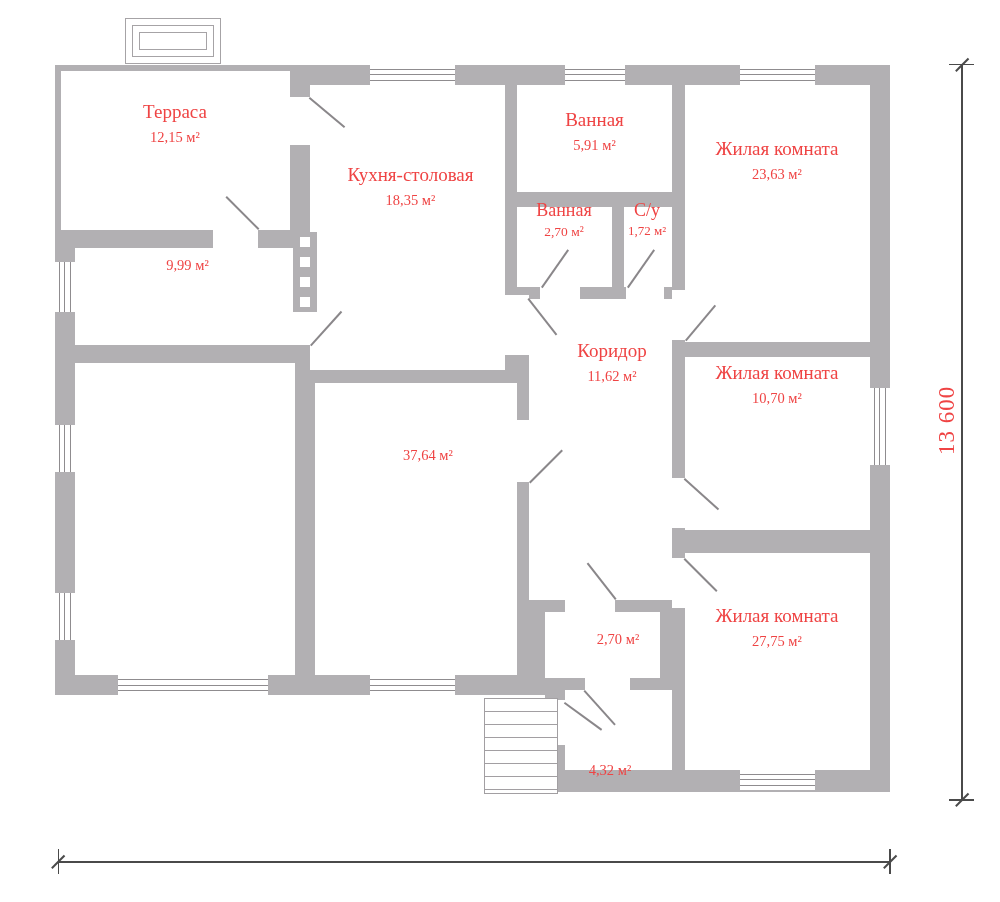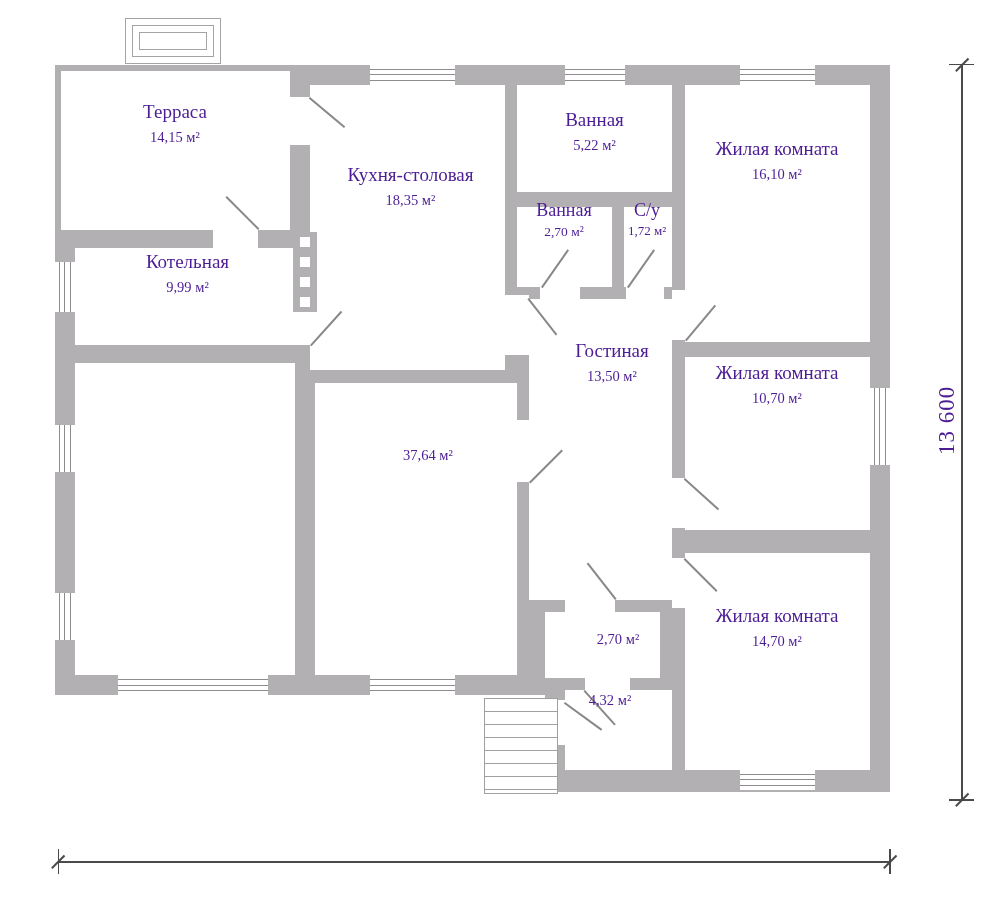--- a/index.html
+++ b/index.html
@@ -1,17 +1,17 @@
 <!DOCTYPE html>
 <html><head>
 <meta charset="utf-8">
 <style>
   html,body{margin:0;padding:0;background:#fff;}
   #plan{position:relative;width:1000px;height:902px;background:#fff;overflow:hidden;
-        font-family:"Liberation Serif","DejaVu Serif",serif;color:#4c1d95;}
+        font-family:"Liberation Serif","DejaVu Serif",serif;color:#ef4444;}
   .g{position:absolute;background:#b2b0b3;}
   .room{position:absolute;background:#fff;}
   .win-h{position:absolute;background:linear-gradient(to bottom,#fff 0 4px,#8f8c8f 4px 5px,#fff 5px 9.5px,#8f8c8f 9.5px 10.5px,#fff 10.5px 15px,#8f8c8f 15px 16px,#fff 16px 20px);}
   .win-v{position:absolute;background:linear-gradient(to right,#fff 0 4px,#8f8c8f 4px 5px,#fff 5px 9.5px,#8f8c8f 9.5px 10.5px,#fff 10.5px 15px,#8f8c8f 15px 16px,#fff 16px 20px);}
   .gap{position:absolute;background:#fff;}
   .leaf{position:absolute;width:46px;height:2px;background:#8a878a;transform-origin:0 0;}
   .label{position:absolute;text-align:center;line-height:1.15;}
   .rname{font-size:19px;white-space:nowrap;}
   .rarea{font-size:14.5px;margin-top:6px;white-space:nowrap;}
   .dimline{position:absolute;background:#4a4a4a;}
@@ -92,65 +92,64 @@
   <div class="stepframe" style="left:125px;top:18px;width:94px;height:44px;">
     <div class="stepframe" style="left:6px;top:6px;right:6px;bottom:6px;">
       <div class="stepframe" style="left:6px;top:6px;right:6px;bottom:6px;"></div>
     </div>
   </div>
 
   <div class="steps" style="left:484px;top:698px;width:72px;height:94px;"></div>
 
   <div class="label" style="left:90px;top:101px;width:170px;">
     <div class="rname">Терраса</div>
-    <div class="rarea">14,15 м²</div>
+    <div class="rarea">12,15 м²</div>
   </div>
   <div class="label" style="left:318px;top:164px;width:185px;">
     <div class="rname">Кухня-столовая</div>
     <div class="rarea">18,35 м²</div>
   </div>
   <div class="label" style="left:527px;top:109px;width:135px;">
     <div class="rname">Ванная</div>
-    <div class="rarea">5,22 м²</div>
+    <div class="rarea">5,91 м²</div>
   </div>
   <div class="label" style="left:692px;top:138px;width:170px;">
     <div class="rname">Жилая комната</div>
-    <div class="rarea">16,10 м²</div>
+    <div class="rarea">23,63 м²</div>
   </div>
   <div class="label" style="left:510px;top:200px;width:108px;">
     <div class="rname" style="font-size:18px;">Ванная</div>
     <div class="rarea" style="margin-top:3px;font-size:13.5px;">2,70 м²</div>
   </div>
   <div class="label" style="left:616px;top:200px;width:62px;">
     <div class="rname" style="font-size:18px;">С/у</div>
     <div class="rarea" style="margin-top:3px;font-size:13px;">1,72 м²</div>
   </div>
   <div class="label" style="left:100px;top:251px;width:175px;">
-    <div class="rname">Котельная</div>
     <div class="rarea">9,99 м²</div>
   </div>
   <div class="label" style="left:543px;top:340px;width:138px;">
-    <div class="rname">Гостиная</div>
-    <div class="rarea">13,50 м²</div>
+    <div class="rname">Коридор</div>
+    <div class="rarea">11,62 м²</div>
   </div>
   <div class="label" style="left:692px;top:362px;width:170px;">
     <div class="rname">Жилая комната</div>
     <div class="rarea">10,70 м²</div>
   </div>
   <div class="label" style="left:338px;top:441px;width:180px;">
     <div class="rarea">37,64 м²</div>
   </div>
   <div class="label" style="left:568px;top:631px;width:100px;">
     <div class="rarea" style="margin-top:0;">2,70 м²</div>
   </div>
   <div class="label" style="left:692px;top:605px;width:170px;">
     <div class="rname">Жилая комната</div>
-    <div class="rarea">14,70 м²</div>
+    <div class="rarea">27,75 м²</div>
   </div>
-  <div class="label" style="left:560px;top:692px;width:100px;">
+  <div class="label" style="left:560px;top:762px;width:100px;">
     <div class="rarea" style="margin-top:0;">4,32 м²</div>
   </div>
 
   <div class="dimline" style="left:58px;top:861px;width:832px;height:1.5px;"></div>
   <div class="dimline" style="left:57.5px;top:849px;width:1.5px;height:25px;"></div>
   <div class="dimline" style="left:889px;top:849px;width:1.5px;height:25px;"></div>
   <div class="dimslash" style="left:49px;top:861px;"></div>
   <div class="dimslash" style="left:881px;top:861px;"></div>
 
   <div class="dimline" style="left:961px;top:64px;width:1.5px;height:736px;"></div>

